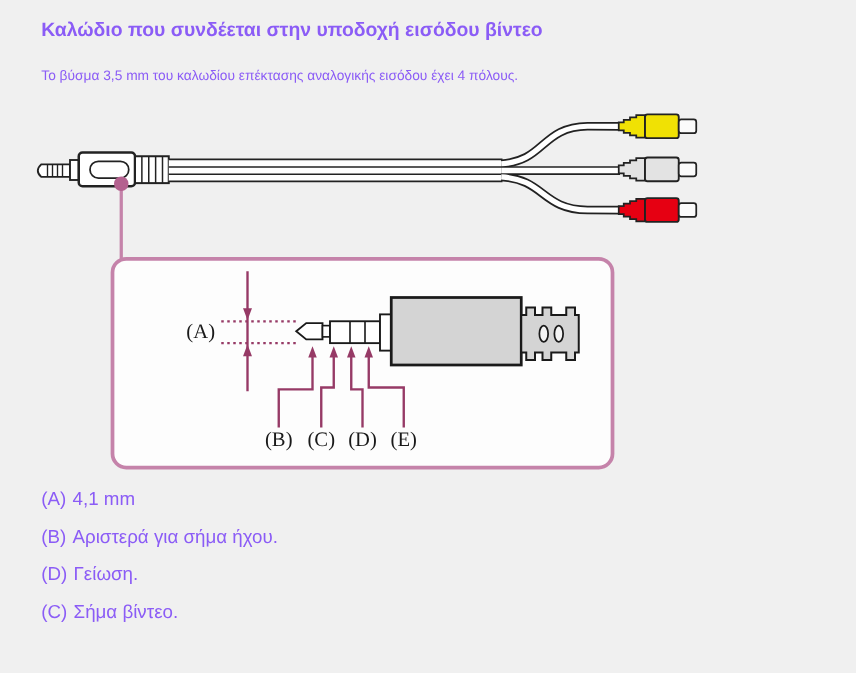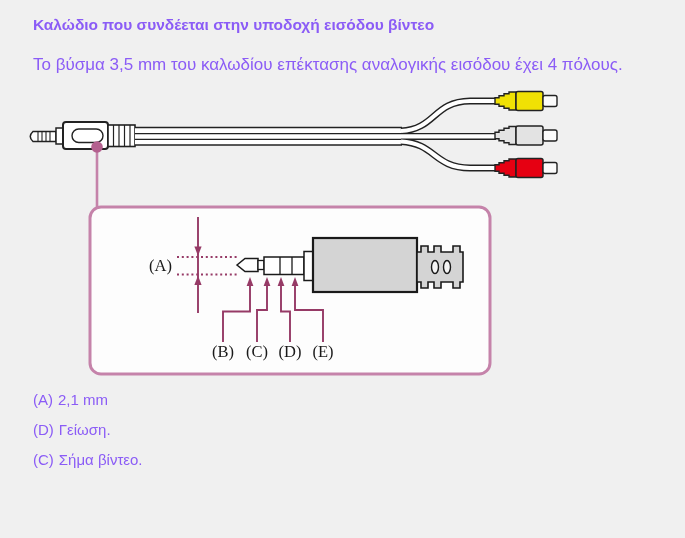--- a/index.html
+++ b/index.html
@@ -7,21 +7,21 @@
     position:relative; width:685px; height:538px;
     background:#f0f0f0; overflow:hidden;
     font-family:"Liberation Sans", sans-serif; color:#8b5cf6;padding-left:48px;
   }
   .title {
     position:absolute; left:33px; top:16px;
     font-size:15.5px; font-weight:bold; white-space:nowrap;
   }
   .subtitle {
     position:absolute; left:33px; top:55px;
-    font-size:17px; white-space:nowrap;
+    font-size:11px; white-space:nowrap;
   }
   svg.diagram { position:absolute; left:0; top:0; }
   .legend { position:absolute; left:33px; top:390px; }
   .legend-row { line-height:19px; margin-bottom:11px; font-size:15px; white-space:nowrap; }
   .legend-row .id { margin-right:5px; }
   svg text.serif-label {
     font-family:"Liberation Serif", serif;
     font-size:16.5px; fill:#1a1a1a;
   }
 </style>
@@ -127,18 +127,19 @@
       <polygon points="281,277 277.6,286 284.4,286" stroke="none" fill="#963a66"></polygon>
       <polygon points="295,277 291.6,286 298.4,286" stroke="none" fill="#963a66"></polygon>
       <text class="serif-label" x="223" y="357" text-anchor="middle" stroke="none">(B)</text>
       <text class="serif-label" x="257" y="357" text-anchor="middle" stroke="none">(C)</text>
       <text class="serif-label" x="290" y="357" text-anchor="middle" stroke="none">(D)</text>
       <text class="serif-label" x="323" y="357" text-anchor="middle" stroke="none">(E)</text>
     </g>
   </svg>
 
   <div class="legend">
-    <div class="legend-row"><span class="id">(A)</span><span>2,1 mm</span></div>
+    <div class="legend-row"><span class="id">(A)</span><span>4,1 mm</span></div>
+    <div class="legend-row"><span class="id">(B)</span><span>Αριστερά για σήμα ήχου.</span></div>
     <div class="legend-row"><span class="id">(D)</span><span>Γείωση.</span></div>
     <div class="legend-row"><span class="id">(C)</span><span>Σήμα βίντεο.</span></div>
   </div>
 
 </div>
 
 </body></html>

